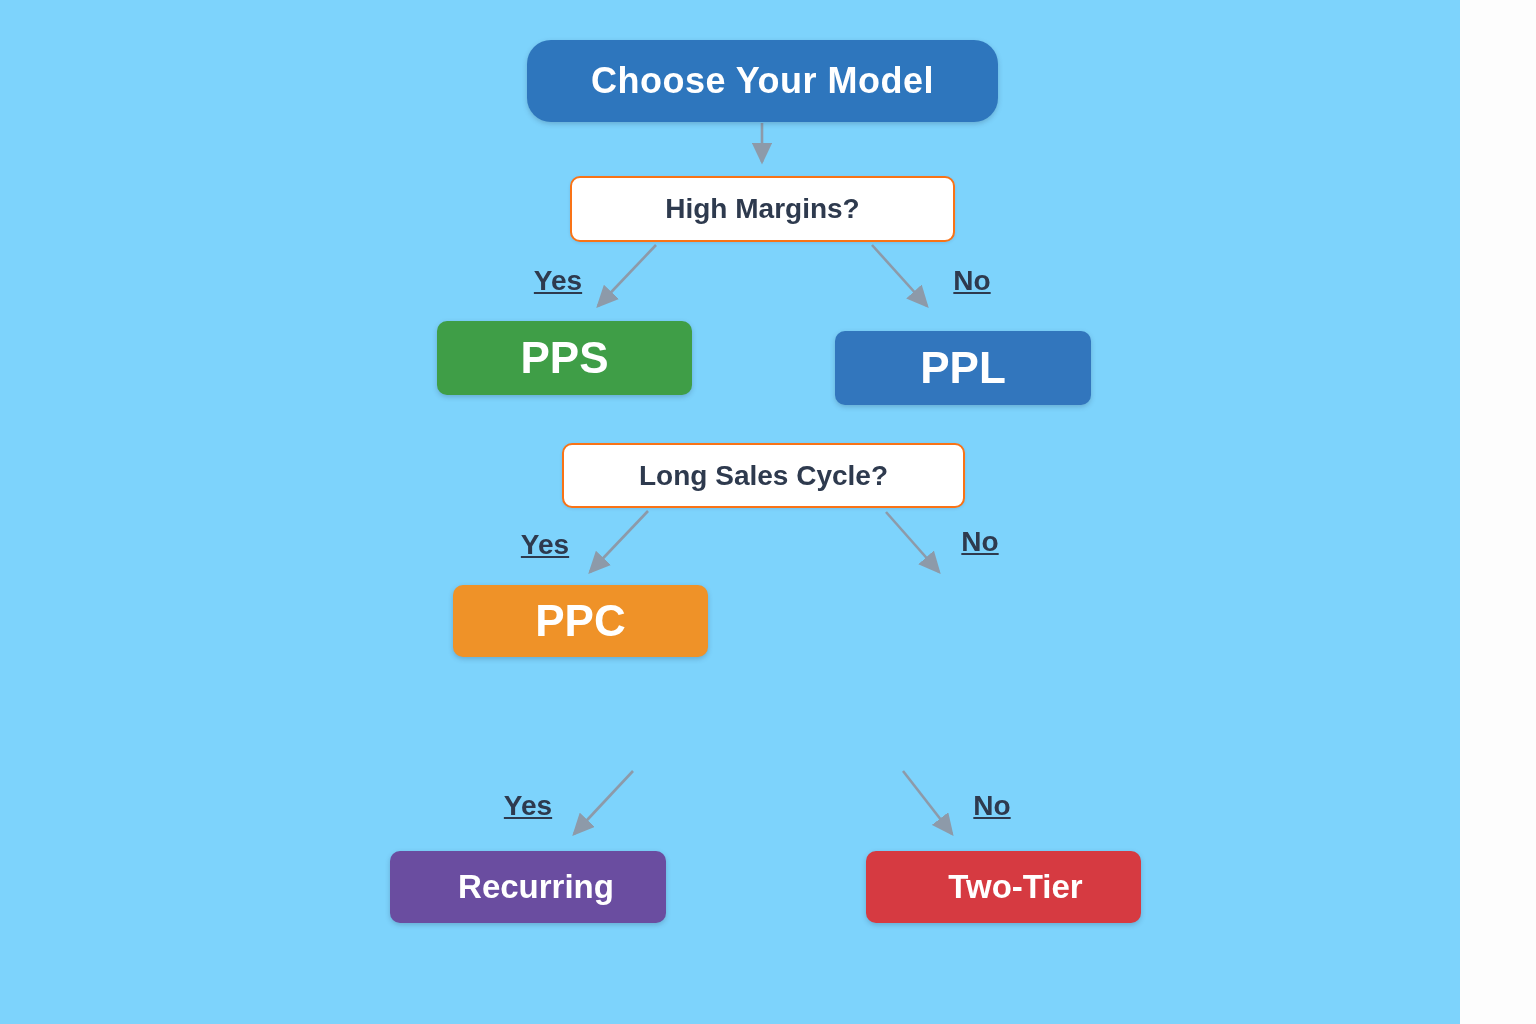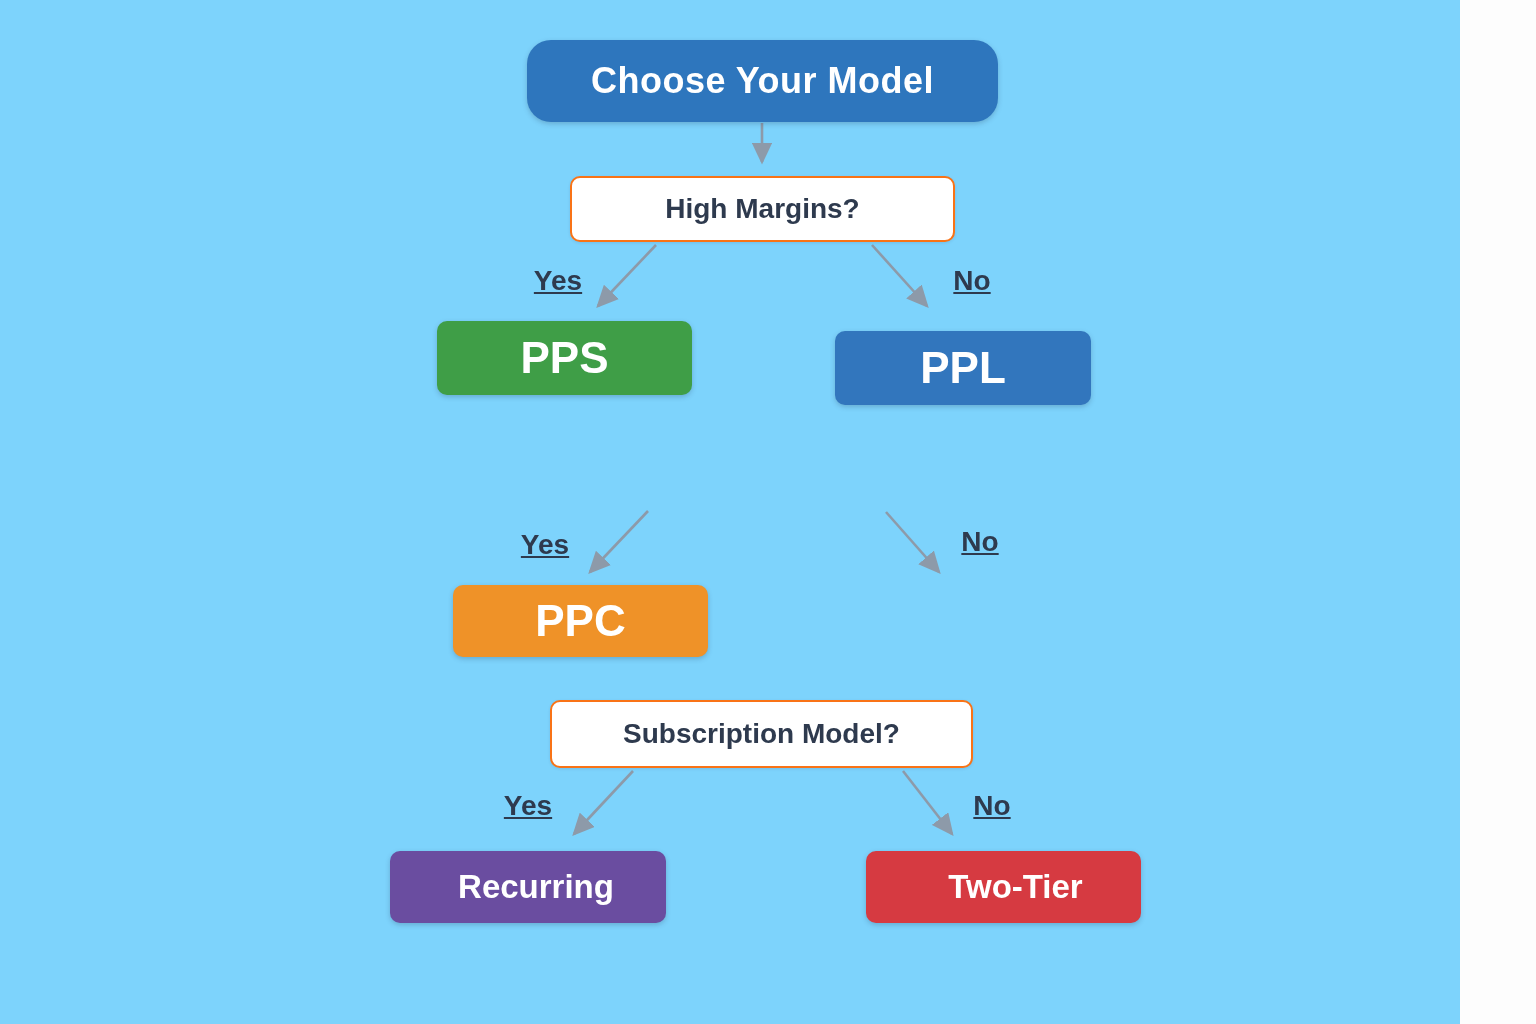--- a/index.html
+++ b/index.html
@@ -98,23 +98,23 @@
   </svg>
 
   <div class="node root-node">Choose Your Model</div>
 
   <div class="node question-node q1">High Margins?</div>
   <div class="branch-label yes1">Yes</div>
   <div class="branch-label no1">No</div>
   <div class="node result-node pps">PPS</div>
   <div class="node result-node ppl">PPL</div>
 
+  <div class="node question-node q2">Long Sales Cycle?</div>
   <div class="branch-label yes2">Yes</div>
   <div class="branch-label no2">No</div>
   <div class="node result-node ppc">PPC</div>
 
-  <div class="node question-node q3">Subscription Model?</div>
   <div class="branch-label yes3">Yes</div>
   <div class="branch-label no3">No</div>
   <div class="node result-node recurring">Recurring</div>
   <div class="node result-node two-tier">Two-Tier</div>
 
 </div>
 
 </body></html>

